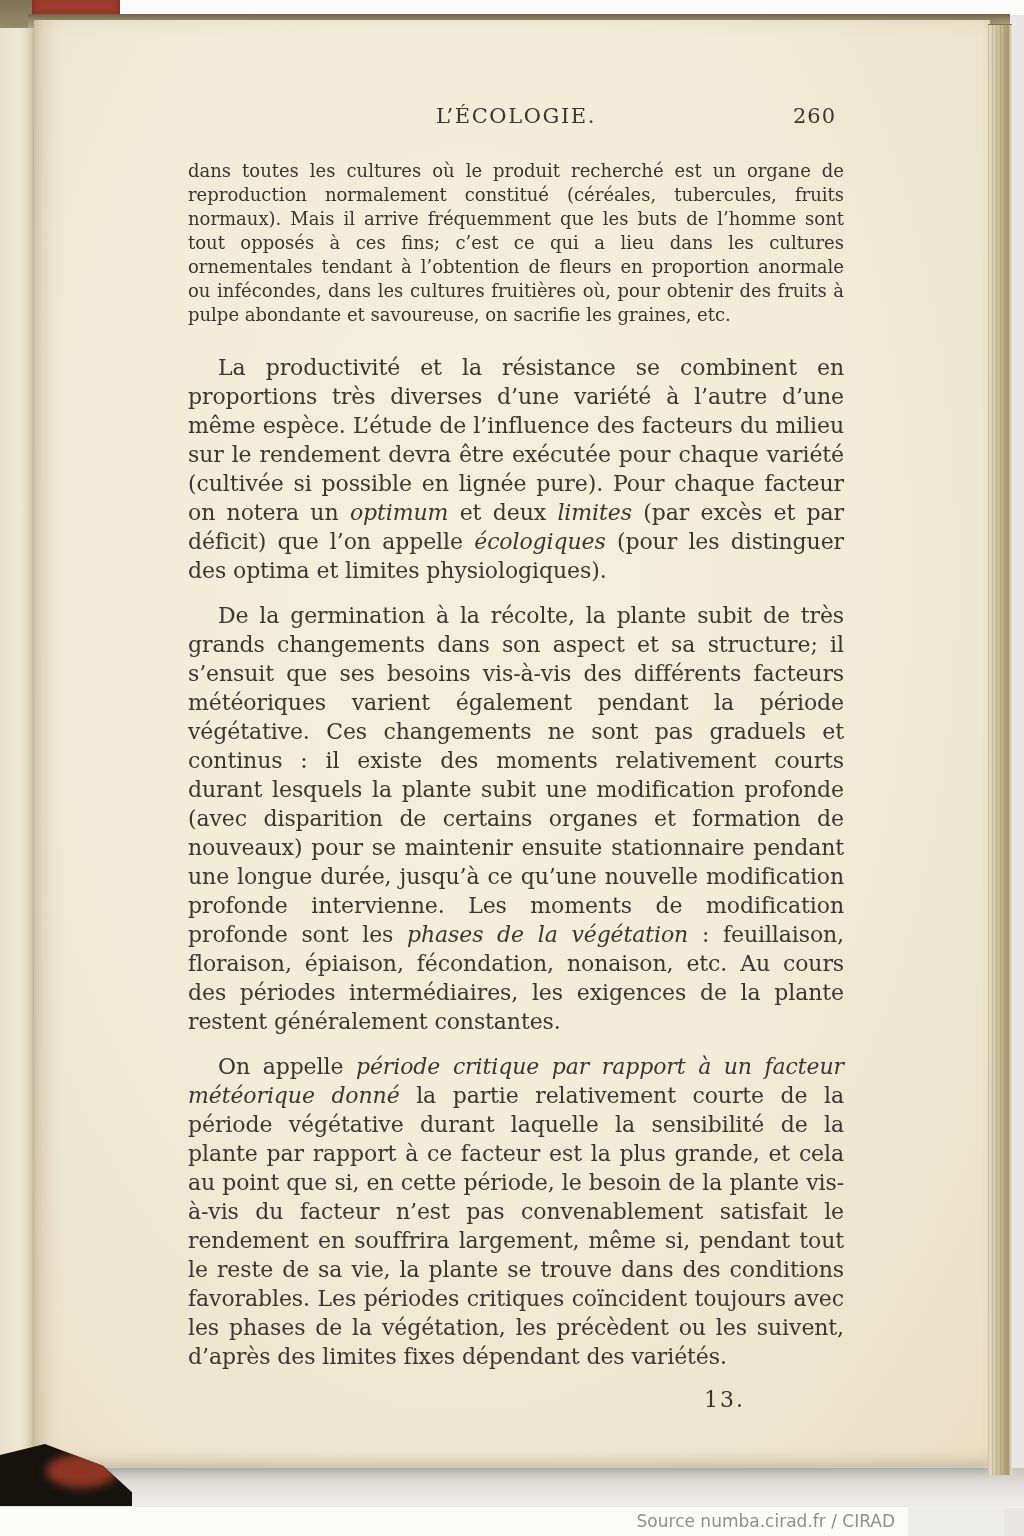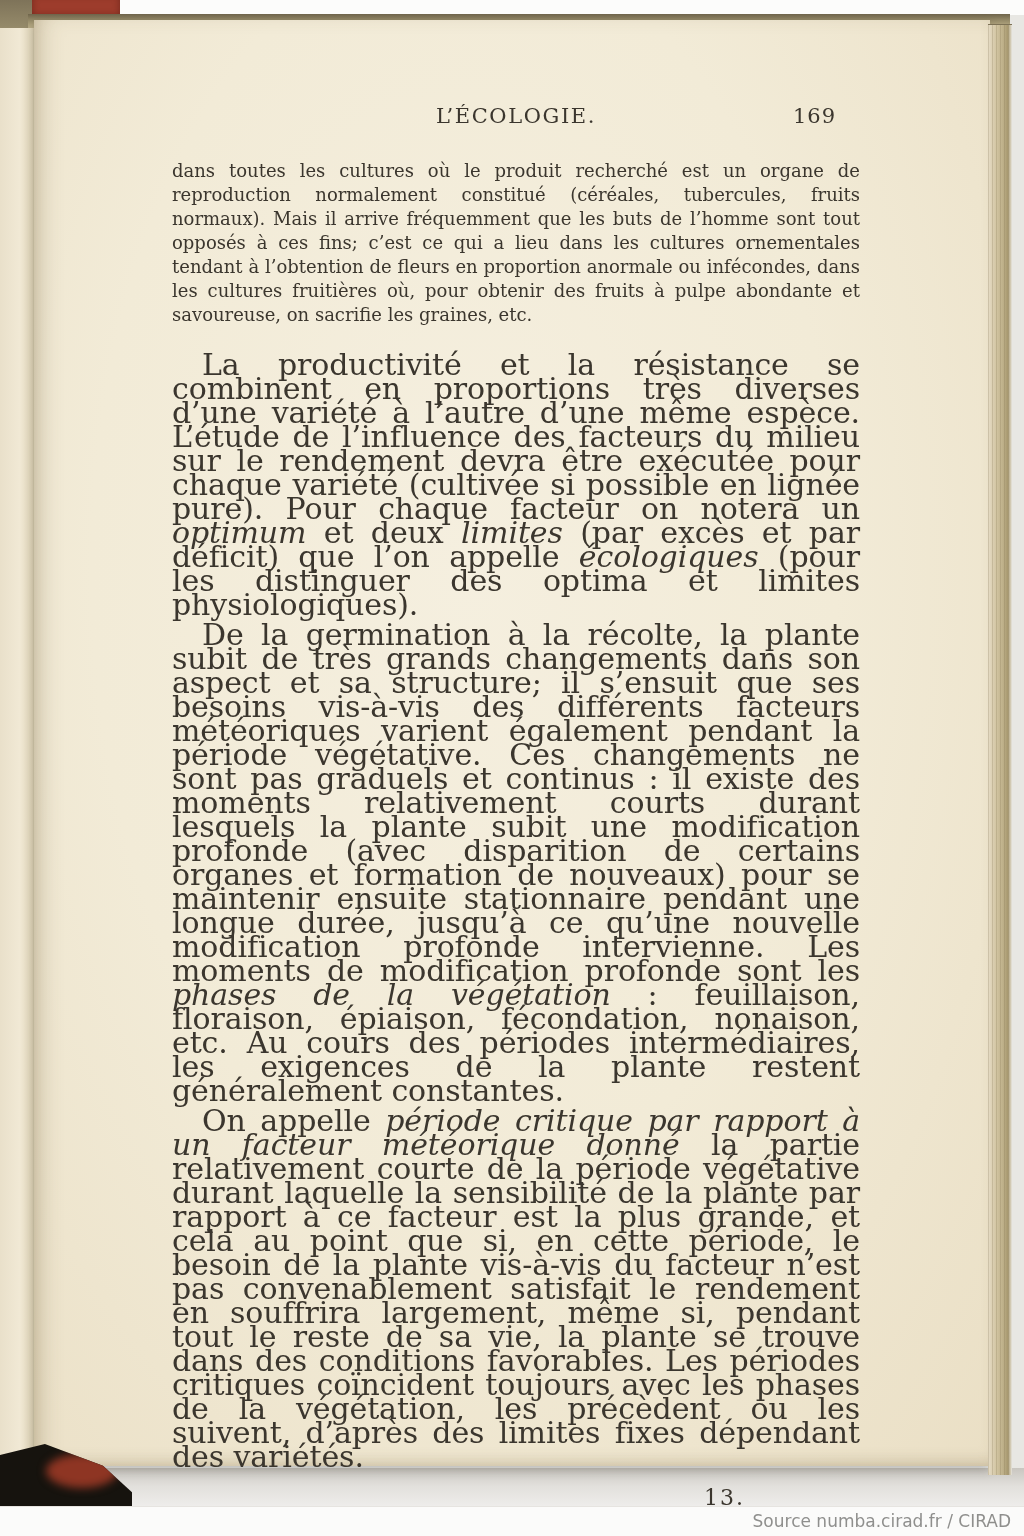--- a/index.html
+++ b/index.html
@@ -35,32 +35,32 @@
     background:radial-gradient(ellipse at 45% 38%,#f5efdf 0%,#f2ebd7 50%,#eadfc5 100%);
     box-shadow:inset 16px 0 26px -14px rgba(110,90,50,.38),
                inset 0 -10px 18px -10px rgba(110,90,50,.30),
                0 4px 9px rgba(40,35,25,.25);
   }
   .binding-dark{left:0;top:1444px;width:132px;height:78px;background:#16130e;
     clip-path:polygon(0 14%,34% 0,78% 28%,100% 62%,100% 100%,0 100%);}
   .binding-red{position:absolute;left:46px;top:10px;width:72px;height:34px;
     background:#8e3523;border-radius:50%;filter:blur(4px);}
   
-  .footer-bar{left:0;top:1506px;width:1024px;height:30px;background:#fbfbfa;
+  .footer-bar{left:0;top:1506px;width:908px;height:30px;background:#fbfbfa;
     border-top:1px solid #e6e4e0;box-sizing:border-box;
     font-family:"DejaVu Sans", sans-serif;font-size:17px;color:#8f8f8d;
     text-align:right;line-height:29px;padding-right:13px;}
   
   .page-inner{position:absolute;left:138px;top:84px;width:688px;color:#3b362e;}
   .running-head{position:relative;text-align:center;font-size:21px;
     letter-spacing:1.6px;height:28px;}
   .page-number{position:absolute;right:24px;top:0;letter-spacing:1px;}
   .text-body{margin-top:27px;}
-  .para{margin:0;text-align:justify;}
-  .para.normal{font-size:30px;line-height:24px;letter-spacing:-0.1px;}
+  .para{margin:16px;text-align:justify;}
+  .para.normal{font-size:22px;line-height:29px;letter-spacing:-0.1px;}
   .para.normal + .para.normal{margin-top:6px;}
   .para.small{font-size:18px;line-height:24px;margin-bottom:26px;}
   .para.indent{text-indent:30px;}
   .it{font-style:italic;}
   .signature{margin-top:16px;margin-left:532px;font-size:22px;letter-spacing:2px;}
 </style>
 </head>
 <body>
 
 <div class="abs bg-right"></div>
@@ -69,21 +69,21 @@
 
 <div class="abs spine-head"></div>
 <div class="abs red-patch"></div>
 <div class="abs top-edge"></div>
 <div class="abs left-strip"></div>
 
 <div class="abs page">
   <div class="page-inner">
     <div class="running-head">
       <span>L’ÉCOLOGIE.</span>
-      <span class="page-number">169</span>
+      <span class="page-number">260</span>
     </div>
     <div class="text-body">
         <p class="para small"><span>dans toutes les cultures où le produit recherché est un organe de reproduction normalement constitué (céréales, tubercules, fruits normaux). Mais il arrive fréquemment que les buts de l’homme sont tout opposés à ces fins; c’est ce qui a lieu dans les cultures ornementales tendant à l’obtention de fleurs en proportion anormale ou infécondes, dans les cultures fruitières où, pour obtenir des fruits à pulpe abondante et savoureuse, on sacrifie les graines, etc.</span></p>
         <p class="para normal indent"><span>La productivité et la résistance se combinent en proportions très diverses d’une variété à l’autre d’une même espèce. L’étude de l’influence des facteurs du milieu sur le rendement devra être exécutée pour chaque variété (cultivée si possible en lignée pure). Pour chaque facteur on notera un </span><span class="it">optimum</span><span> et deux </span><span class="it">limites</span><span> (par excès et par déficit) que l’on appelle </span><span class="it">écologiques</span><span> (pour les distinguer des optima et limites physiologiques).</span></p>
         <p class="para normal indent"><span>De la germination à la récolte, la plante subit de très grands changements dans son aspect et sa structure; il s’ensuit que ses besoins vis-à-vis des différents facteurs météoriques varient également pendant la période végétative. Ces changements ne sont pas graduels et continus : il existe des moments relativement courts durant lesquels la plante subit une modification profonde (avec disparition de certains organes et formation de nouveaux) pour se maintenir ensuite stationnaire pendant une longue durée, jusqu’à ce qu’une nouvelle modification profonde intervienne. Les moments de modification profonde sont les </span><span class="it">phases de la végétation</span><span> : feuillaison, floraison, épiaison, fécondation, nonaison, etc. Au cours des périodes intermédiaires, les exigences de la plante restent généralement constantes.</span></p>
         <p class="para normal indent"><span>On appelle </span><span class="it">période critique par rapport à un facteur météorique donné</span><span> la partie relativement courte de la période végétative durant laquelle la sensibilité de la plante par rapport à ce facteur est la plus grande, et cela au point que si, en cette période, le besoin de la plante vis-à-vis du facteur n’est pas convenablement satisfait le rendement en souffrira largement, même si, pendant tout le reste de sa vie, la plante se trouve dans des conditions favorables. Les périodes critiques coïncident toujours avec les phases de la végétation, les précèdent ou les suivent, d’après des limites fixes dépendant des variétés.</span></p>
       </div>
     <div class="signature">13.</div>
   </div>
 </div>

